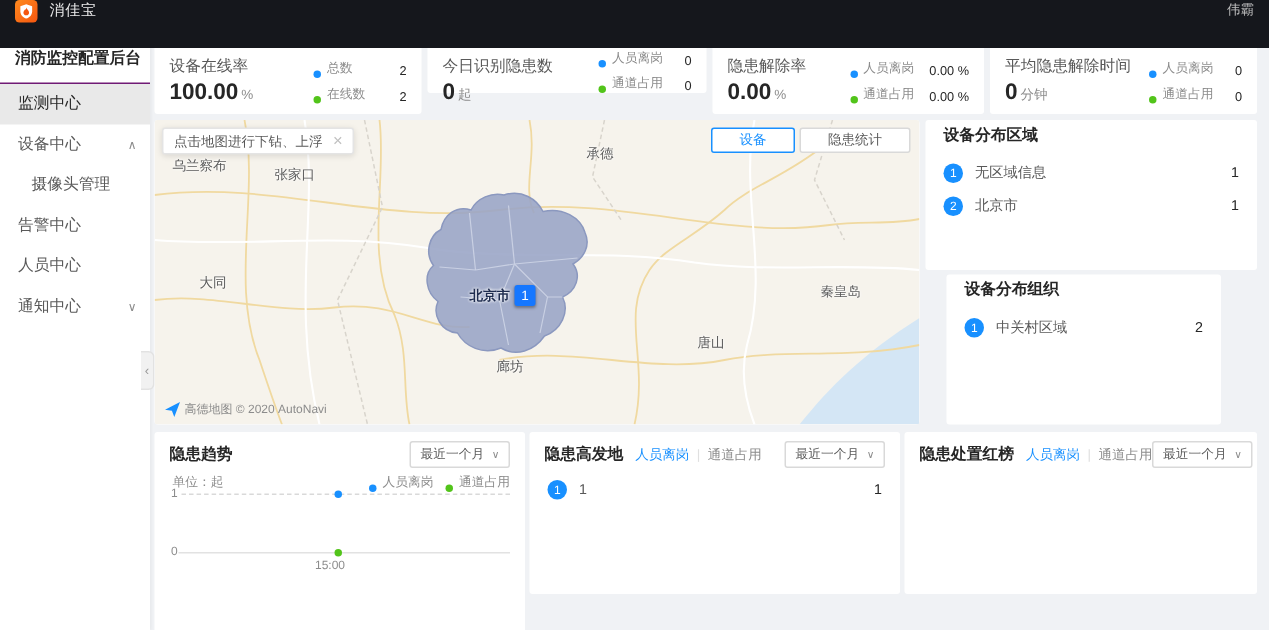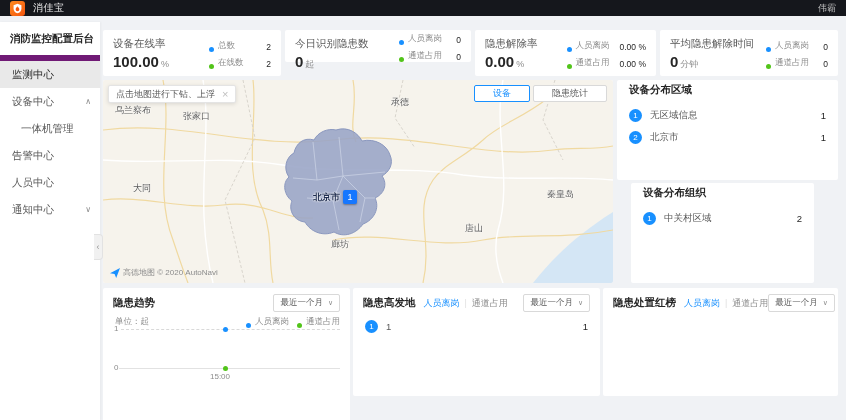--- a/index.html
+++ b/index.html
@@ -1,28 +1,28 @@
 <!DOCTYPE html>
 <html><head>
 <meta charset="utf-8">
 <style>
   *{margin:0;padding:0;box-sizing:border-box}
   html,body{width:846px;height:420px}
   body{position:relative;background:#f0f2f5;font-family:"Liberation Sans","DejaVu Sans",sans-serif;overflow:hidden;color:#262626}
 
   
-  .topbar{position:absolute;left:0;top:0;width:846px;height:16px;background:#15171c;display:flex;align-items:center;padding:0 10px;z-index:9}
+  .topbar{position:absolute;left:0;top:0;width:846px;height:32px;background:#15171c;display:flex;padding:0 10px;z-index:9}
   .logo{width:15px;height:15px;border-radius:3px;background:linear-gradient(135deg,#ff8a1e,#f5560f);display:flex;align-items:center;justify-content:center;margin-right:8px;flex:none}
   .logo svg{width:11px;height:11px;display:block}
   .brand{font-size:10px;color:#ececec;letter-spacing:.5px}
   .user{margin-left:auto;font-size:9px;color:#bfbfbf;cursor:pointer}
 
   
   .sidebar{position:absolute;left:0;top:22px;width:100px;height:398px;background:#fff;z-index:5;box-shadow:1px 0 2px rgba(0,0,0,.04)}
-  .side-title{padding:10px 10px 9px;font-size:10.5px;font-weight:bold;color:#262626;border-bottom:6px solid #701a75;white-space:nowrap}
+  .side-title{padding:10px 10px 9px;font-size:10.5px;font-weight:bold;color:#262626;border-bottom:1px solid #701a75;white-space:nowrap}
   .side-item{position:relative;height:27px;line-height:27px;padding-left:12px;font-size:10.5px;color:#595959;white-space:nowrap;cursor:pointer}
   .side-item.active{background:#e9e9e9;color:#262626}
   .side-item.sub{padding-left:21px}
   .chev{position:absolute;right:9px;top:0;font-size:8px;color:#8c8c8c}
   .collapse{position:absolute;left:94px;top:234px;width:9px;height:26px;background:#f1f1f1;border:1px solid #e2e2e2;border-left:none;border-radius:0 4px 4px 0;display:flex;align-items:center;justify-content:center;font-size:9px;color:#999;z-index:6;cursor:pointer}
 
   .card{position:absolute;background:#fff;border-radius:2px}
 
   
   .stat-inner{display:flex;justify-content:space-between;padding:7px 10px 4px 10px;height:100%}
@@ -89,21 +89,21 @@
       </svg>
   </span>
   <span class="brand">消佳宝</span>
   <span class="user">伟霸</span>
 </div>
 
 <div class="sidebar">
   <div class="side-title">消防监控配置后台</div>
   <div class="side-item active"><span>监测中心</span></div>
   <div class="side-item"><span>设备中心</span><span class="chev">∧</span></div>
-  <div class="side-item sub"><span>一体机管理</span></div>
+  <div class="side-item sub"><span>摄像头管理</span></div>
   <div class="side-item"><span>告警中心</span></div>
   <div class="side-item"><span>人员中心</span></div>
   <div class="side-item"><span>通知中心</span><span class="chev">∨</span></div>
 </div>
 <div class="collapse">
     <span>‹</span>
   </div>
 
 <div class="card" style="left:103px;top:30px;width:178px;height:46px">
   <div class="stat-inner">

